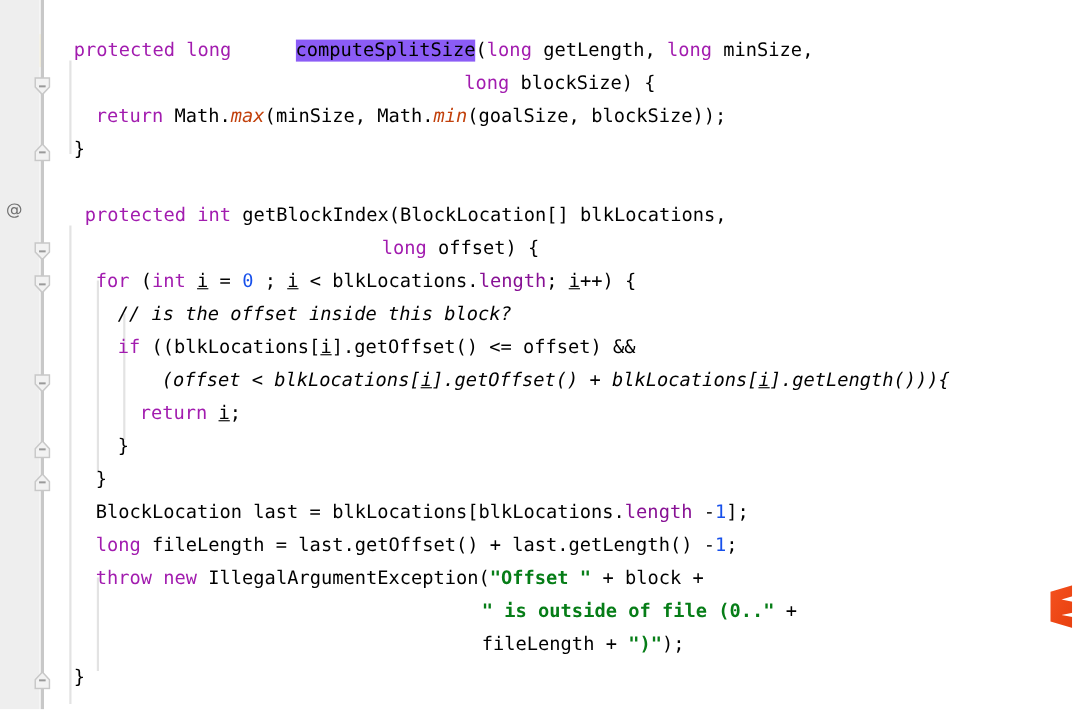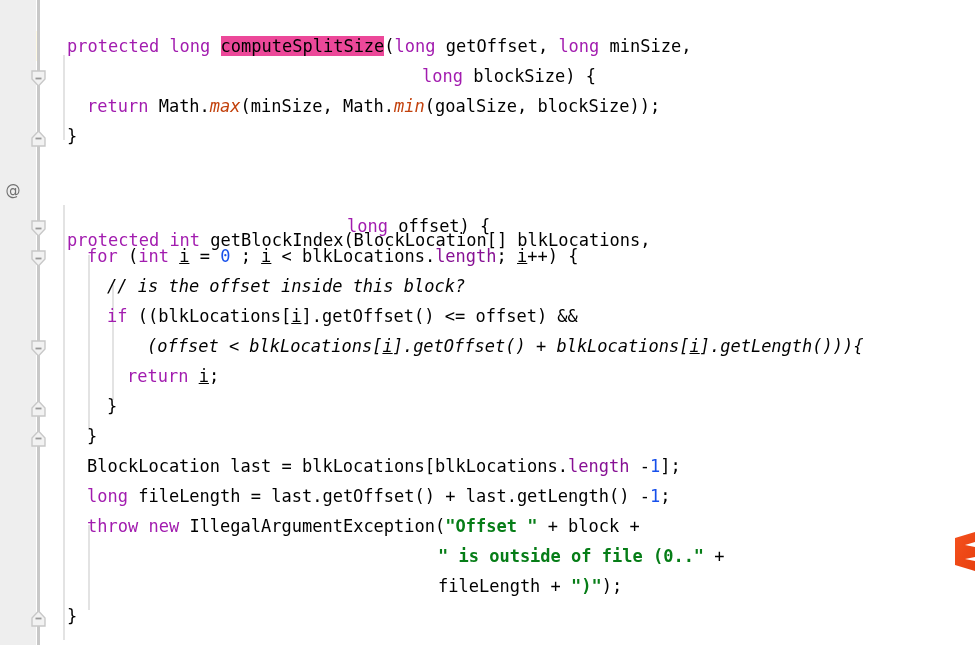--- a/index.html
+++ b/index.html
@@ -88,21 +88,21 @@
 
   
   .kw       { color: #a21caf; font-weight: normal; }
   .ident    { color: #000000; }
   .field    { color: #871094; font-weight: normal; }
   .num      { color: #1750eb; }
   .str      { color: #067d17; font-weight: bold; }
   .cmt      { color: #000000; font-style: italic; }
   .mth-it   { color: #c2410c; font-style: italic; }
   .localvar { color: #000000; text-decoration: underline; }
-  .sel      { background: #ec4899; }
+  .sel      { background: #8b5cf6; margin-left: 48px; }
 
   
   .edge-logo {
     position: absolute;
     right: 0;
     top: 528px;
     width: 22px;
     height: 46px;
     z-index: 5;
     overflow: hidden;
@@ -118,26 +118,26 @@
 
   <div class="editor">
     <div id="indent-guides">
         <div class="indent-guide" style="left: 23px; top: 55px; height: 85px;"></div>
         <div class="indent-guide" style="left: 23px; top: 205px; height: 435px;"></div>
         <div class="indent-guide" style="left: 48px; top: 255px; height: 175px;"></div>
         <div class="indent-guide" style="left: 48px; top: 525px; height: 85px;"></div>
         <div class="indent-guide" style="left: 72px; top: 285px; height: 115px;"></div>
       </div>
     <div id="code-lines">
-        <div class="code-line" style="top: 31px; left: 27px;"><span class="kw">protected</span><span class="ident"> </span><span class="kw">long</span><span class="ident"> </span><span class="ident sel">computeSplitSize</span><span class="ident">(</span><span class="kw">long</span><span class="ident"> getOffset, </span><span class="kw">long</span><span class="ident"> minSize,</span></div>
+        <div class="code-line" style="top: 31px; left: 27px;"><span class="kw">protected</span><span class="ident"> </span><span class="kw">long</span><span class="ident"> </span><span class="ident sel">computeSplitSize</span><span class="ident">(</span><span class="kw">long</span><span class="ident"> getLength, </span><span class="kw">long</span><span class="ident"> minSize,</span></div>
         <div class="code-line" style="top: 61px; left: 382px;"><span class="kw">long</span><span class="ident"> blockSize) {</span></div>
         <div class="code-line" style="top: 91px; left: 47px;"><span class="kw">return</span><span class="ident"> Math.</span><span class="mth-it">max</span><span class="ident">(minSize, Math.</span><span class="mth-it">min</span><span class="ident">(goalSize, blockSize));</span></div>
         <div class="code-line" style="top: 121px; left: 27px;"><span class="ident">}</span></div>
         <div class="code-line" style="top: 151px; left: 27px;"></div>
-        <div class="code-line" style="top: 181px; left: 27px; margin-top: 44px;"><span class="kw">protected</span><span class="ident"> </span><span class="kw">int</span><span class="ident"> getBlockIndex(BlockLocation[] blkLocations,</span></div>
+        <div class="code-line" style="top: 181px; left: 37px;"><span class="kw">protected</span><span class="ident"> </span><span class="kw">int</span><span class="ident"> getBlockIndex(BlockLocation[] blkLocations,</span></div>
         <div class="code-line" style="top: 211px; left: 307px;"><span class="kw">long</span><span class="ident"> offset) {</span></div>
         <div class="code-line" style="top: 241px; left: 47px;"><span class="kw">for</span><span class="ident"> (</span><span class="kw">int</span><span class="ident"> </span><span class="localvar">i</span><span class="ident"> = </span><span class="num">0</span><span class="ident"> ; </span><span class="localvar">i</span><span class="ident"> &lt; blkLocations.</span><span class="field">length</span><span class="ident">; </span><span class="localvar">i</span><span class="ident">++) {</span></div>
         <div class="code-line" style="top: 271px; left: 67px;"><span class="cmt">// is the offset inside this block?</span></div>
         <div class="code-line" style="top: 301px; left: 67px;"><span class="kw">if</span><span class="ident"> ((blkLocations[</span><span class="localvar">i</span><span class="ident">].getOffset() &lt;= offset) &amp;&amp;</span></div>
         <div class="code-line" style="top: 331px; left: 107px; font-style: italic;"><span class="ident">(offset &lt; blkLocations[</span><span class="localvar">i</span><span class="ident">].getOffset() + blkLocations[</span><span class="localvar">i</span><span class="ident">].getLength())){</span></div>
         <div class="code-line" style="top: 361px; left: 87px;"><span class="kw">return</span><span class="ident"> </span><span class="localvar">i</span><span class="ident">;</span></div>
         <div class="code-line" style="top: 391px; left: 67px;"><span class="ident">}</span></div>
         <div class="code-line" style="top: 421px; left: 47px;"><span class="ident">}</span></div>
         <div class="code-line" style="top: 451px; left: 47px;"><span class="ident">BlockLocation last = blkLocations[blkLocations.</span><span class="field">length</span><span class="ident"> -</span><span class="num">1</span><span class="ident">];</span></div>
         <div class="code-line" style="top: 481px; left: 47px;"><span class="kw">long</span><span class="ident"> fileLength = last.getOffset() + last.getLength() -</span><span class="num">1</span><span class="ident">;</span></div>

